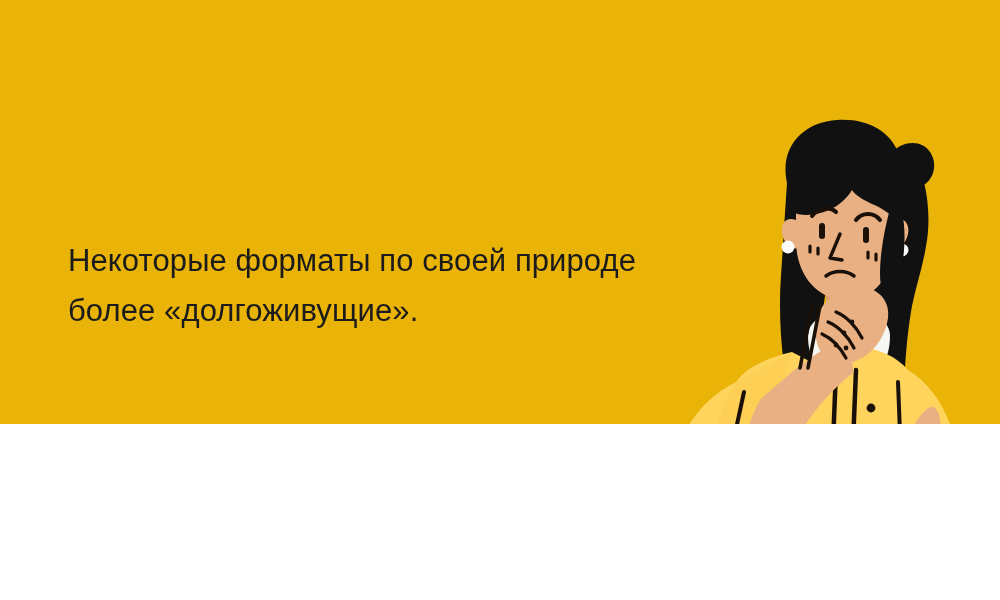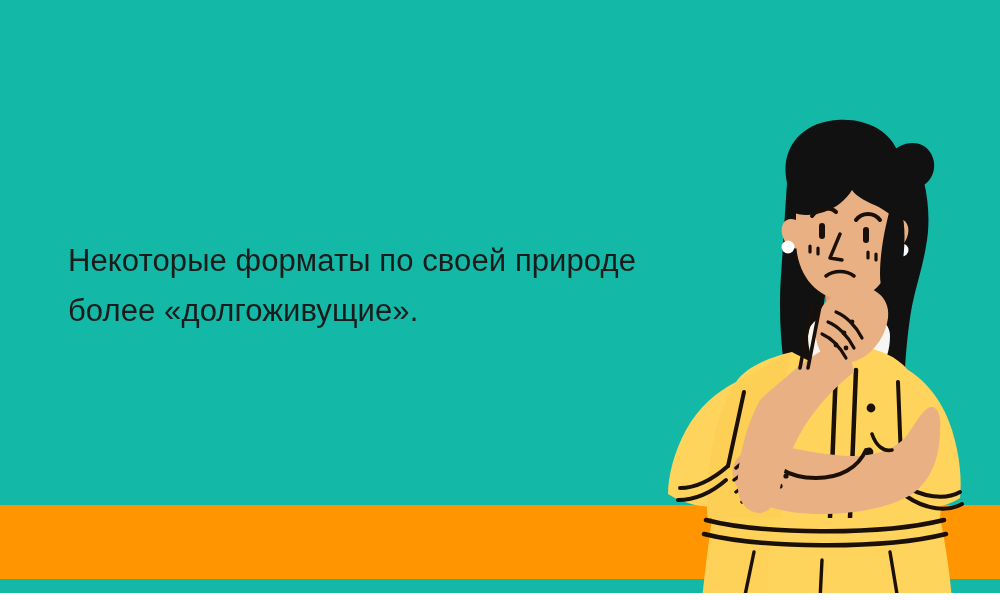--- a/index.html
+++ b/index.html
@@ -7,22 +7,22 @@
     margin: 0;
     padding: 0;
     background: #ffffff;
   }
   body {
     font-family: "Liberation Sans", sans-serif;
   }
   #slide {
     position: relative;
     width: 1000px;
-    height: 593px;
-    background: #14b8a6;
+    height: 424px;
+    background: #eab308;
     overflow: hidden;
   }
 
   
   .orange-band {
     position: absolute;
     left: 0;
     top: 505px;
     width: 1000px;
     height: 74px;

